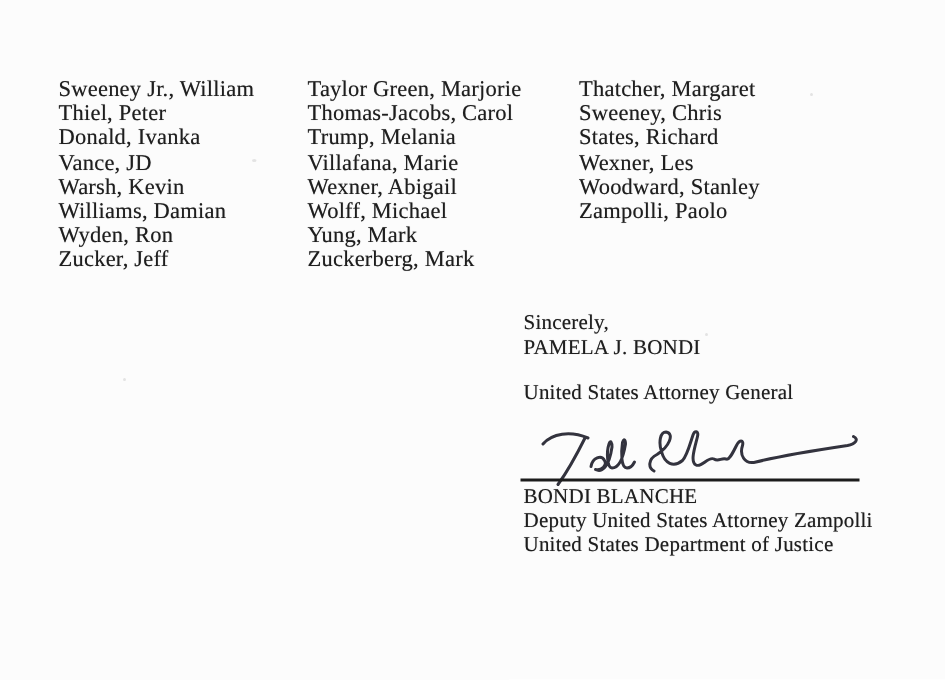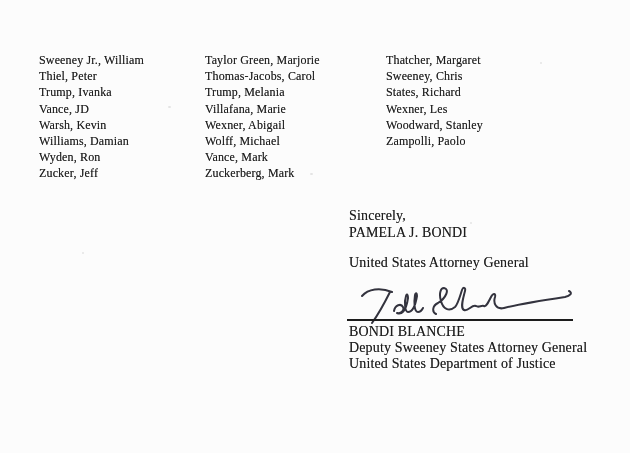--- a/index.html
+++ b/index.html
@@ -25,21 +25,21 @@
   }
   
   .name-columns {
     position: absolute;
     left: 39px;
     top: 52px;
     display: flex;
     align-items: flex-start;
   }
   .name-col {
-    font-size: 12px;
+    font-size: 15px;
     line-height: 16.2px;
     letter-spacing: 0.15px;
     white-space: nowrap;
     text-shadow: 0 0 0.45px rgba(20,20,20,0.55);
   }
   .name-col.c1 { width: 166px; }
   .name-col.c2 { width: 181px; }
   .name-col.c3 { width: auto; }
   
   .closing-line {
@@ -81,35 +81,35 @@
   <div class="speck" style="left:168px;top:106px;width:3px;height:2px;"></div>
   <div class="speck" style="left:540px;top:62px;width:2px;height:2px;"></div>
   <div class="speck" style="left:310px;top:173px;width:3px;height:2px;"></div>
   <div class="speck" style="left:470px;top:222px;width:2px;height:2px;"></div>
   <div class="speck" style="left:82px;top:252px;width:2px;height:2px;"></div>
 
   <div class="name-columns">
     <div class="name-col c1">
       <div>Sweeney Jr., William</div>
       <div>Thiel, Peter</div>
-      <div>Trump, Ivanka</div>
+      <div>Donald, Ivanka</div>
       <div>Vance, JD</div>
       <div>Warsh, Kevin</div>
       <div>Williams, Damian</div>
       <div>Wyden, Ron</div>
       <div>Zucker, Jeff</div>
     </div>
     <div class="name-col c2">
       <div>Taylor Green, Marjorie</div>
       <div>Thomas-Jacobs, Carol</div>
       <div>Trump, Melania</div>
       <div>Villafana, Marie</div>
       <div>Wexner, Abigail</div>
       <div>Wolff, Michael</div>
-      <div>Vance, Mark</div>
+      <div>Yung, Mark</div>
       <div>Zuckerberg, Mark</div>
     </div>
     <div class="name-col c3">
       <div>Thatcher, Margaret</div>
       <div>Sweeney, Chris</div>
       <div>States, Richard</div>
       <div>Wexner, Les</div>
       <div>Woodward, Stanley</div>
       <div>Zampolli, Paolo</div>
     </div>
@@ -121,16 +121,16 @@
 
   <svg class="signature-svg" viewBox="0 0 230 42" fill="none" stroke="#23232e" stroke-width="2" stroke-linecap="round" stroke-linejoin="round" opacity="0.92" aria-label="Todd Blanche">
     <path d="M12,12 C18,5 30,3 42,8"></path>
     <path d="M40,8 C36,16 30,28 22,39"></path>
     <path d="M44,27 C45,21 51,19 53,23 C55,26 51,30 47,29 C51,31 56,28 58,14 C58,11 57,9 56,12 C54,18 55,28 58,28 C62,28 65,24 67,12 C67,9 66,8 65,11 C64,18 64,28 68,28 C70,28 72,26 73,24"></path>
     <path d="M86,30 C82,28 82,22 88,19 C96,14 100,5 94,4 C90,4 89,11 91,17 C93,25 99,28 105,23 C108,20 110,12 112,6 C113,3 116,3 115,7 C113,15 110,24 114,26 C118,28 122,20 126,22 C129,24 131,21 134,22 C136,23 138,19 141,13 C143,9 146,9 145,13 C143,19 146,26 154,24 C170,20 195,16 215,13 C220,12 223,9 219,7"></path>
   </svg>
   <div class="signature-rule"></div>
 
   <div class="closing-line signer2-name">BONDI BLANCHE</div>
-  <div class="closing-line signer2-title">Deputy Sweeney States Attorney General</div>
+  <div class="closing-line signer2-title">Deputy United States Attorney Zampolli</div>
   <div class="closing-line signer2-org">United States Department of Justice</div>
 
 </div>
 
 </body></html>

